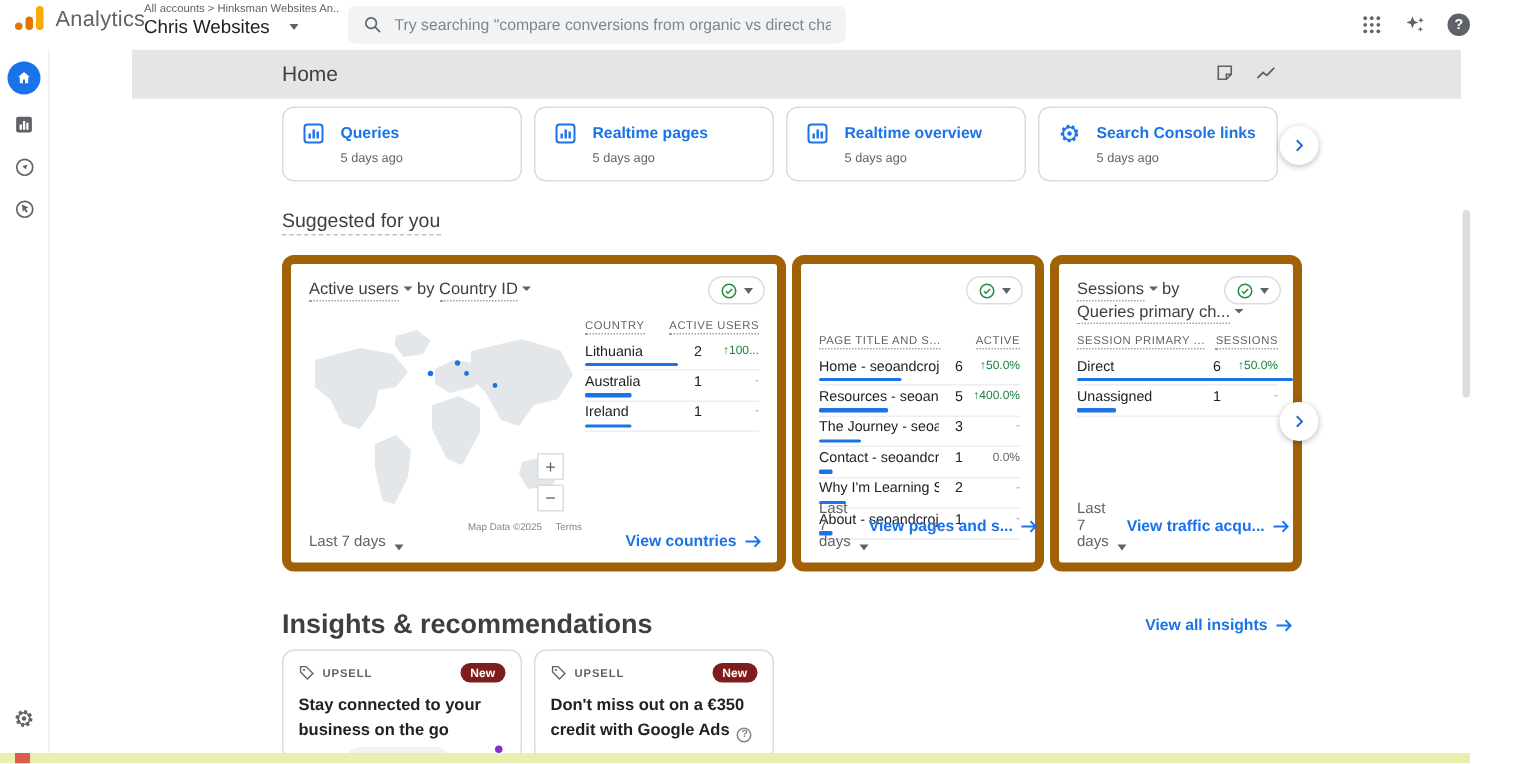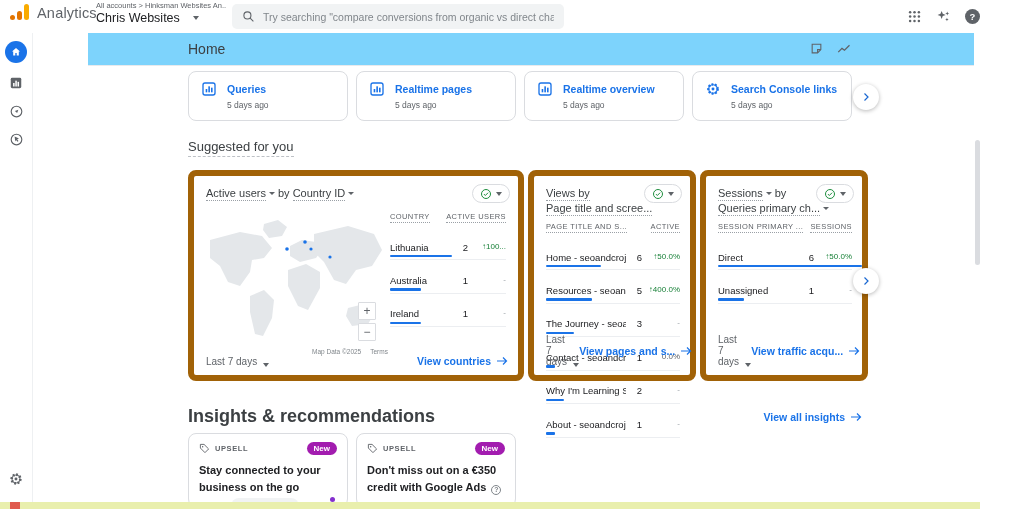--- a/index.html
+++ b/index.html
@@ -27,21 +27,21 @@
   .help-badge { width:15px; height:15px; border-radius:50%; background:#5f6368; color:#fff; font-size:9.5px; font-weight:bold; display:flex; align-items:center; justify-content:center; }
   .avatar { width:22px; height:22px; border-radius:50%; background:#7642c0; color:#fff; font-size:11px; display:flex; align-items:center; justify-content:center; }
 
   
   .sidebar { position:absolute; left:0; top:33px; bottom:0; width:33px; background:#fff; border-right:1px solid #eef0f2; display:flex; flex-direction:column; align-items:center; padding-top:8px; gap:12px; z-index:4; }
   .side-home { width:22px; height:22px; border-radius:50%; background:#1a73e8; display:flex; align-items:center; justify-content:center; cursor:pointer; }
   .side-btn { width:16px; height:16px; display:flex; align-items:center; justify-content:center; cursor:pointer; }
   .side-gear { position:absolute; bottom:22px; }
 
   
-  .hstrip { position:absolute; left:88px; top:33px; right:6px; height:33px; background:#7dd3fc; border-bottom:1px solid #e8eaed; }
+  .hstrip { position:absolute; left:88px; top:33px; right:6px; height:33px; background:#e5e5e5; border-bottom:1px solid #e8eaed; }
   .hstrip-title { position:absolute; left:100px; top:8px; font-size:14px; color:#3c4043; }
   .hstrip-icons { position:absolute; left:722px; top:9px; display:flex; gap:14px; }
 
   
   .shortcuts { position:absolute; left:188px; top:71px; display:flex; gap:8px; z-index:2; }
   .sc-card { width:160px; height:50px; background:#fff; border:1px solid #dadce0; border-radius:8px; padding:9px 12px; cursor:pointer; }
   .sc-top { display:flex; align-items:center; gap:10px; }
   .sc-label { font-size:10.5px; color:#1a73e8; font-weight:bold; white-space:nowrap; overflow:hidden; }
   .sc-time { font-size:8.5px; color:#5f6368; margin:3px 0 0 26px; }
 
@@ -62,21 +62,21 @@
   .dotted-u { border-bottom:1px dotted #9aa0a6; padding-bottom:1px; }
   .t-caret { display:inline-block; width:0; height:0; border-left:3px solid transparent; border-right:3px solid transparent; border-top:3.5px solid #5f6368; margin-left:3px; vertical-align:2px; }
   .status-pill { position:absolute; right:8px; top:8px; width:38px; height:19px; border:1px solid #dadce0; border-radius:10px; background:#fff; display:flex; align-items:center; justify-content:center; gap:4px; cursor:pointer; }
 
   .gtable { position:absolute; }
   #card-active .gtable { left:196px; right:12px; top:36px; }
   #card-views .gtable { left:12px; right:10px; top:42px; }
   #card-sessions .gtable { left:12px; right:10px; top:42px; }
   .thead { display:flex; justify-content:space-between; font-size:7.5px; letter-spacing:.4px; color:#5f6368; padding-bottom:4px; }
   .thead span { border-bottom:1px dotted #9aa0a6; padding-bottom:1px; white-space:nowrap; }
-  .trow { position:relative; display:flex; align-items:flex-start; border-bottom:1px solid #eceef1; padding:2.5px 0 6.5px; line-height:1.1;margin-top:13px; }
+  .trow { position:relative; display:flex; align-items:flex-start; border-bottom:1px solid #eceef1; padding:2.5px 0 6.5px; line-height:1.1; }
   .tname { flex:1; color:#202124; font-size:9.5px; white-space:nowrap; overflow:hidden; }
   .tval { width:16px; text-align:right; font-size:9.5px; color:#202124; }
   .tchg { width:38px; text-align:right; font-size:8px; color:#5f6368; white-space:nowrap; }
   .tchg.pos { color:#188038; }
   .tchg.dim { color:#9aa0a6; }
   .tbar { position:absolute; left:0; bottom:2px; height:2.5px; background:#1a73e8; border-radius:1px; }
 
   .card-footer { position:absolute; left:12px; right:10px; bottom:8px; display:flex; justify-content:space-between; align-items:center; }
   .range { display:flex; align-items:flex-end; gap:6px; font-size:10px; color:#5f6368; cursor:pointer; }
   .card-link { display:flex; align-items:center; gap:5px; font-size:10.5px; color:#1a73e8; font-weight:bold; white-space:nowrap; cursor:pointer; }
@@ -89,21 +89,21 @@
   .map-attr .terms { cursor:pointer; }
 
   
   .insights-row { position:absolute; left:188px; top:406px; width:674px; display:flex; justify-content:space-between; align-items:center; }
   .insights-title { font-size:18px; font-weight:bold; color:#3c4043; }
   .view-all { display:flex; gap:5px; align-items:center; font-size:10.5px; color:#1a73e8; font-weight:bold; cursor:pointer; }
   .upsell-row { position:absolute; left:188px; top:433px; display:flex; gap:8px; }
   .up-card { position:relative; width:160px; height:74px; background:#fff; border:1px solid #dadce0; border-radius:8px; padding:8px 10px; overflow:hidden; cursor:pointer; }
   .up-head { display:flex; align-items:center; gap:5px; }
   .up-tag { font-size:7.5px; letter-spacing:.6px; color:#5f6368; font-weight:bold; }
-  .up-badge { margin-left:auto; background:#a21caf; color:#fff; font-size:8px; padding:2px 7px; border-radius:8px; font-weight:bold; }
+  .up-badge { margin-left:auto; background:#7f1d1d; color:#fff; font-size:8px; padding:2px 7px; border-radius:8px; font-weight:bold; }
   .up-text { margin-top:7px; font-size:11px; font-weight:bold; color:#202124; line-height:1.5; }
   .help-mini { display:inline-flex; width:10px; height:10px; border-radius:50%; border:1px solid #80868b; color:#80868b; font-size:7px; align-items:center; justify-content:center; margin-left:5px; vertical-align:-1px; }
   .phone-blob { position:absolute; left:42px; bottom:0; width:68px; height:8px; background:#f1f3f4; border-radius:8px 8px 0 0; }
   .purple-dot { position:absolute; right:12px; bottom:4px; width:5px; height:5px; border-radius:50%; background:#8430ce; }
 
   
   .bottom-strip { position:absolute; left:0; bottom:0; width:1024px; height:7px; background:#e9efad; z-index:9; }
   .strip-red { position:absolute; left:10px; top:0; width:10px; height:7px; background:#e05a4e; }
   .scroll-thumb { position:absolute; right:0; top:140px; width:5px; height:125px; background:#dadce0; border-radius:3px; z-index:8; cursor:pointer; }
 </style>
@@ -360,24 +360,20 @@
       <span class="card-link">
         <span>View countries</span>
         <svg width="12" height="10" viewBox="0 0 24 20" fill="none" stroke="#1a73e8" stroke-width="2.4">
             <path d="M2 10h18M14 3l7 7-7 7"></path>
           </svg>
       </span>
     </div>
   </div>
 
   <div class="sug-card" id="card-views">
-    <div class="card-title">
-      <span class="dotted-u">Views by</span><br>
-      <span class="dotted-u">Page title and scree...</span>
-    </div>
     <div class="status-pill">
       <svg width="12" height="12" viewBox="0 0 24 24">
           <circle cx="12" cy="12" r="9" fill="none" stroke="#1e8e3e" stroke-width="2"></circle>
           <path d="M8 12.2l2.6 2.8 5.6-5.6" fill="none" stroke="#1e8e3e" stroke-width="2"></path>
         </svg>
       <span class="caret"></span>
     </div>
     <div class="gtable" style="top:46px;">
       <div class="thead">
         <span>PAGE TITLE AND S...</span>

